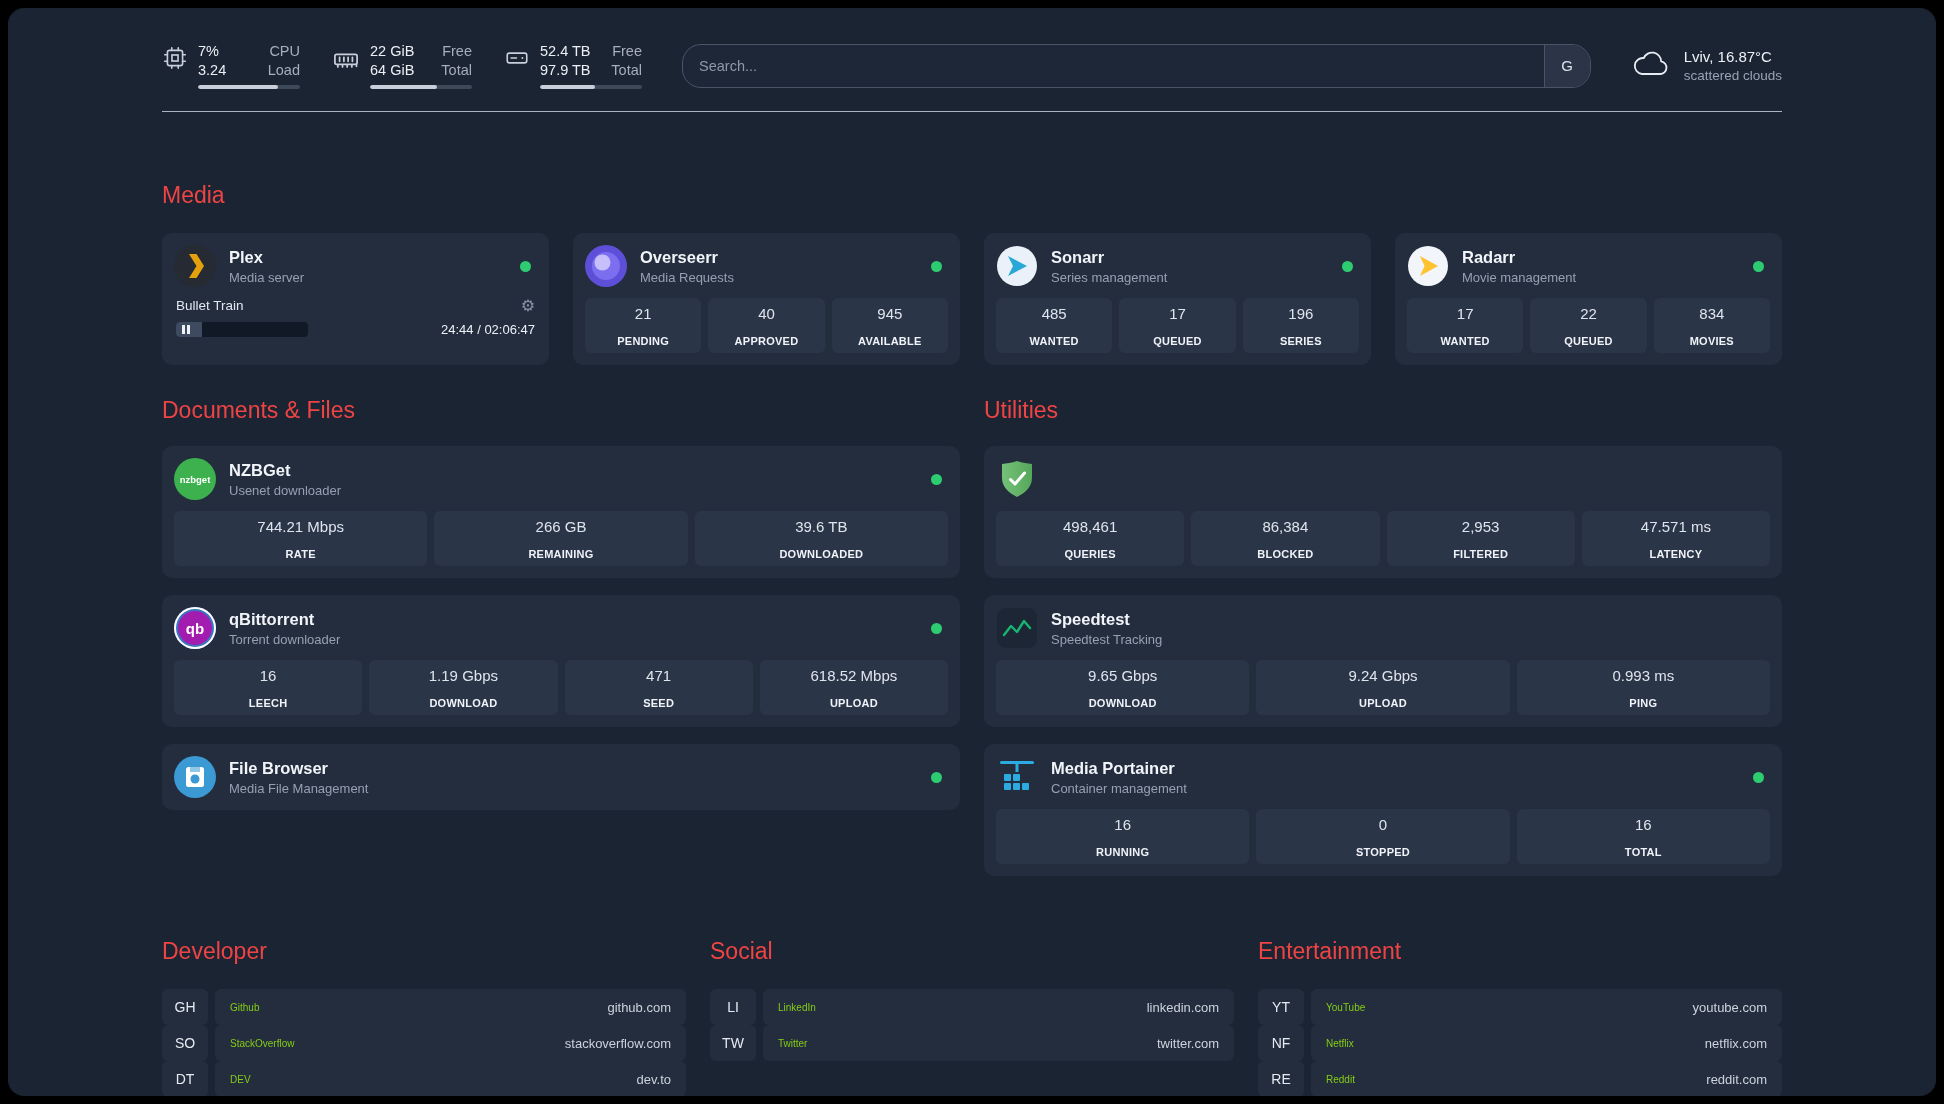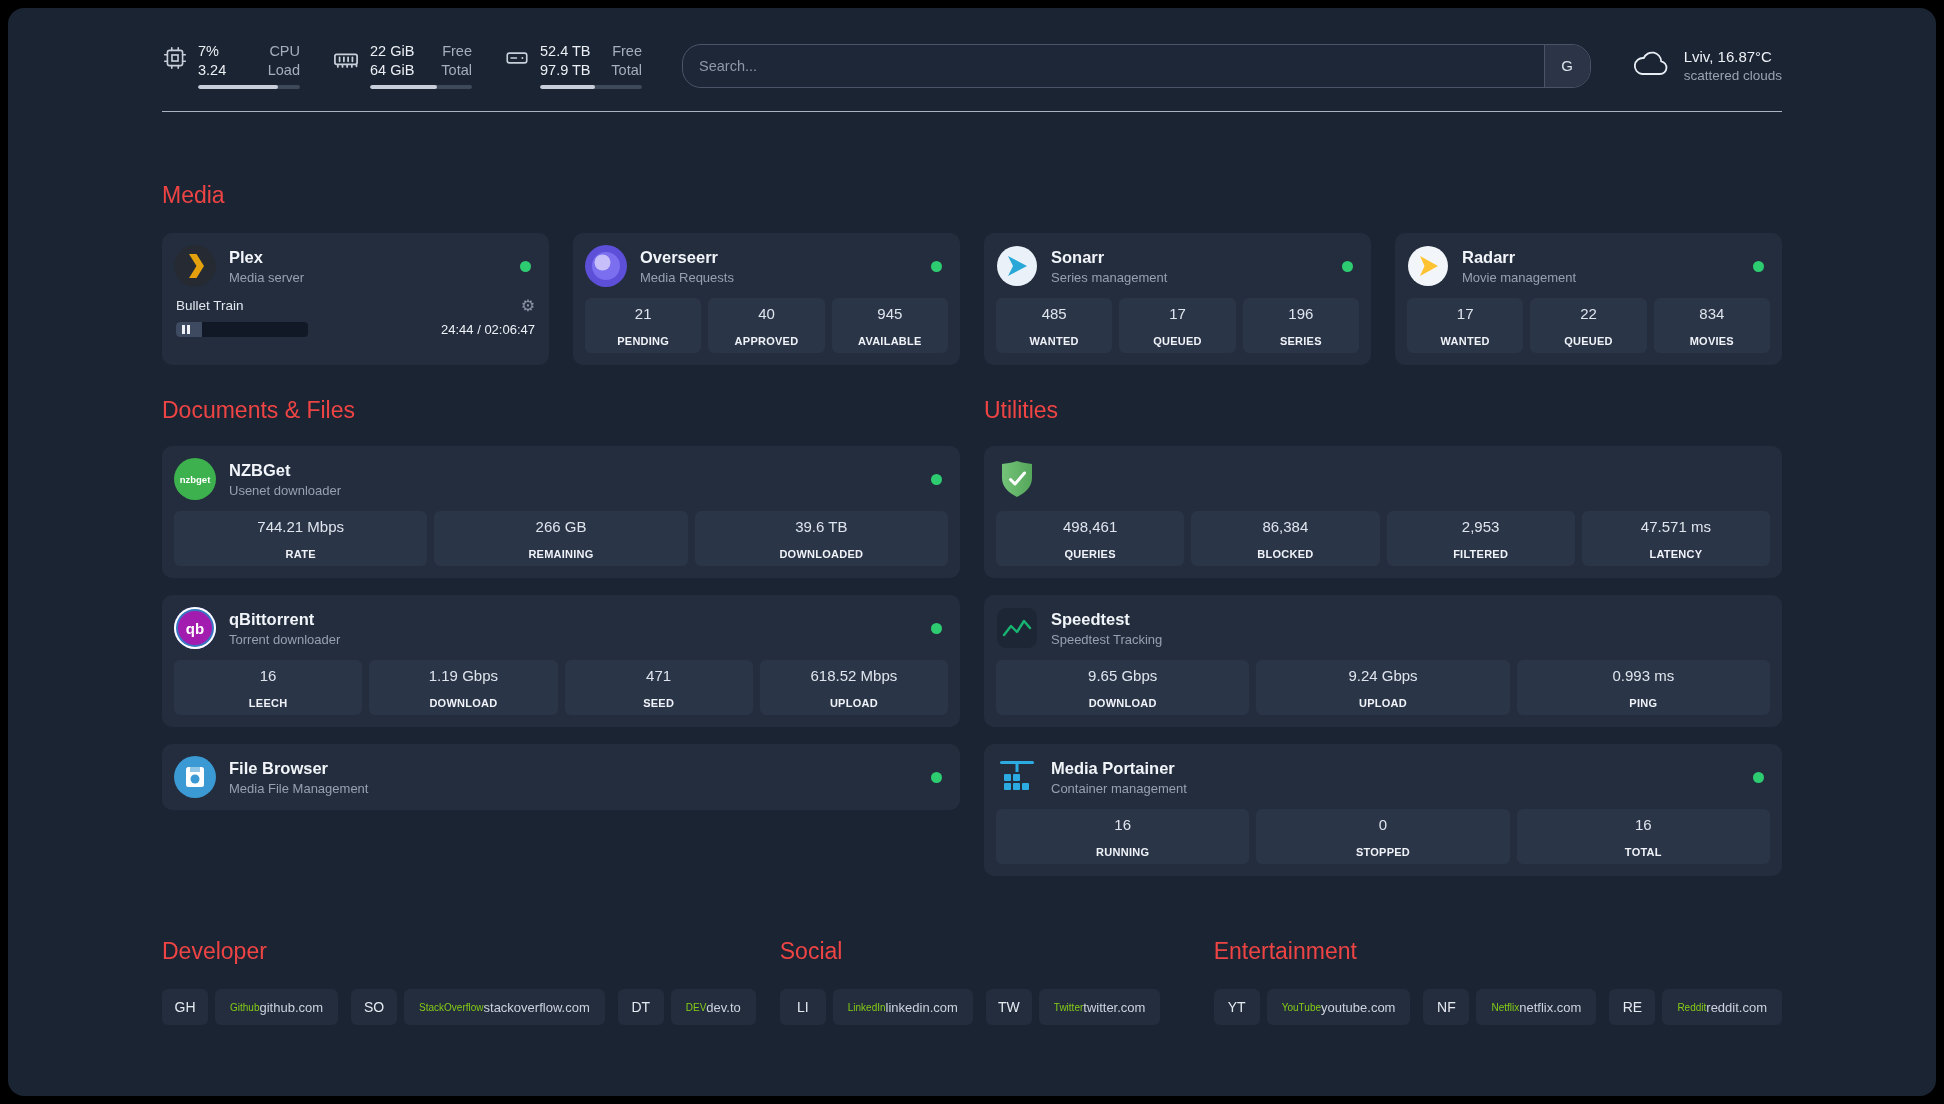--- a/index.html
+++ b/index.html
@@ -62,21 +62,21 @@
   
   .circ{width:42px;height:42px;border-radius:50%;display:flex;align-items:center;justify-content:center}
   .nzb{background:#3db14d}
   .nzb span{color:#fff;font-size:9.5px;font-weight:700}
   .qb{background:#a21caf;box-shadow:inset 0 0 0 2px #fff,inset 0 0 0 4px #3876c2}
   .qb span{color:#fff;font-size:15px;font-weight:700}
 
   
   .bm-grid{display:grid;grid-template-columns:repeat(3,1fr);gap:24px;margin-top:62px;padding-bottom:48px}
   .bm-title{margin-bottom:24px}
-  .bm-rows{display:flex;gap:13px}
+  .bm-rows{display:flex;flex-direction:column;}
   .bm-row{display:flex;gap:7px;height:36px;cursor:pointer}
   .bm-abbr{width:46px;background:#232d3e;border-radius:6px;display:flex;align-items:center;justify-content:center;color:#e6eaf1;font-size:14px;font-weight:500}
   .bm-main{flex:1;background:#232d3e;border-radius:6px;display:flex;align-items:center;justify-content:space-between;padding:0 15px}
   .bm-name{color:#84cc16;font-size:10px}
   .bm-url{color:#cdd3dd;font-size:13px}
 </style>
 </head>
 <body>
 
 <div class="panel">

